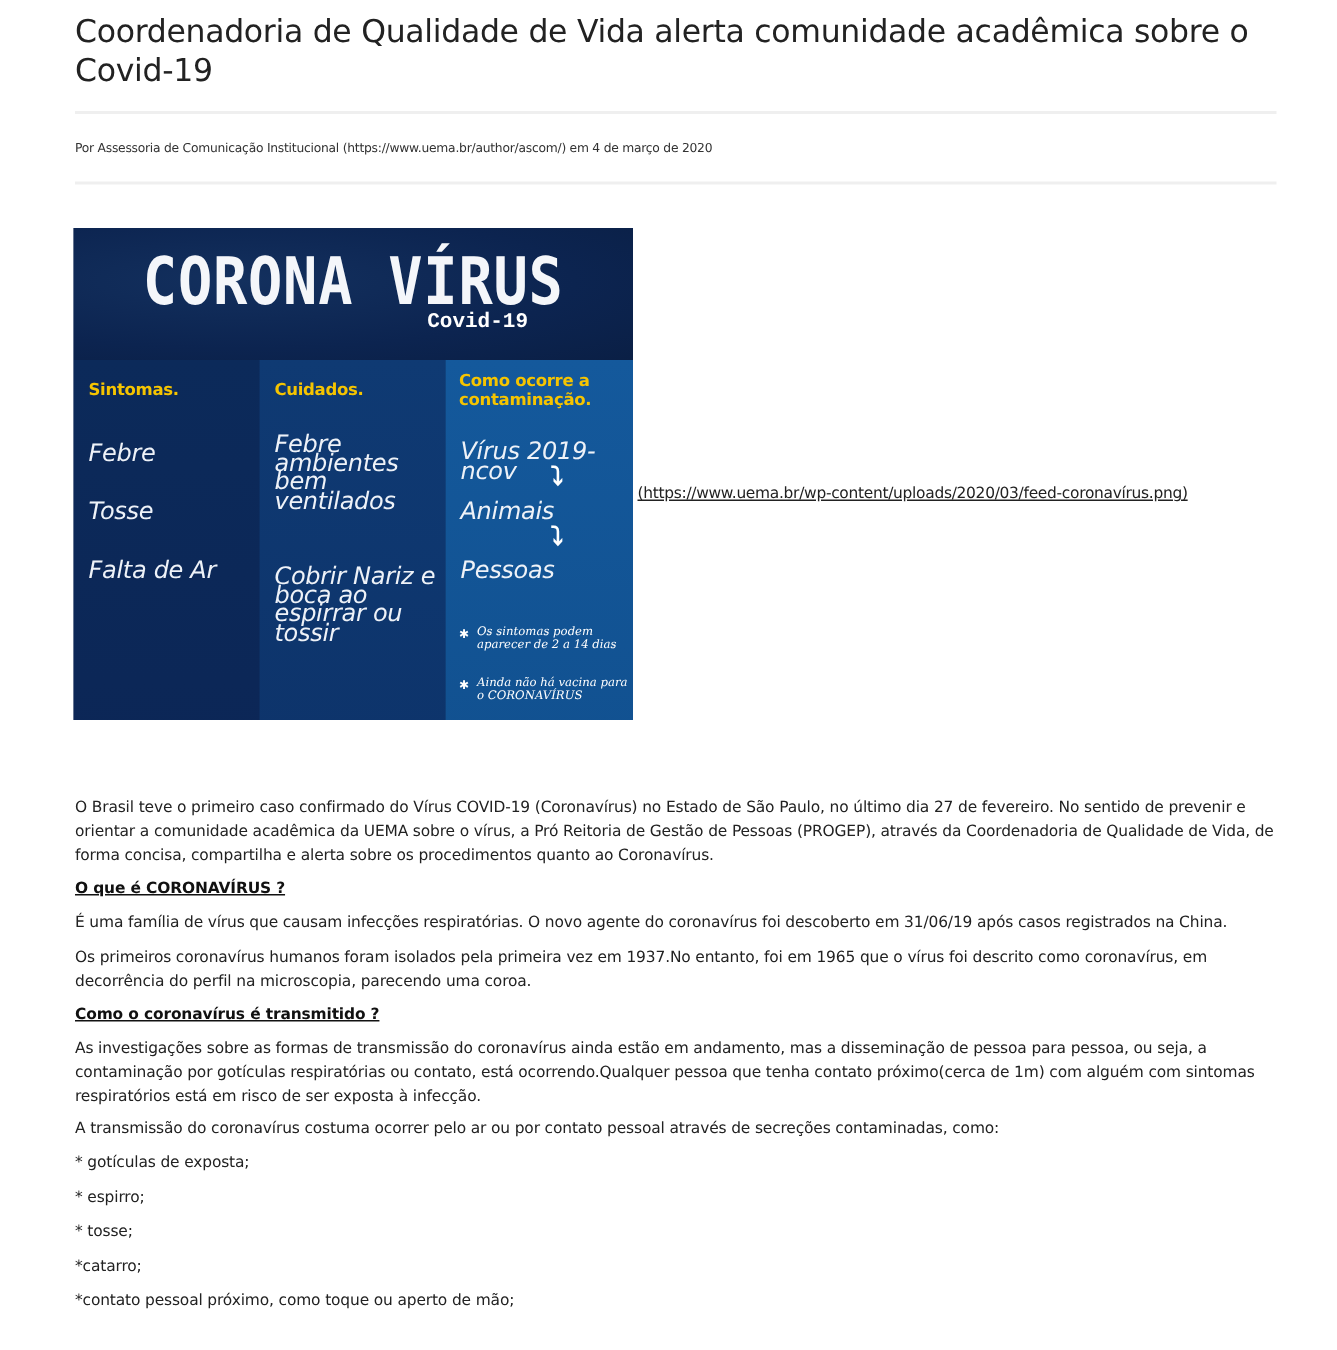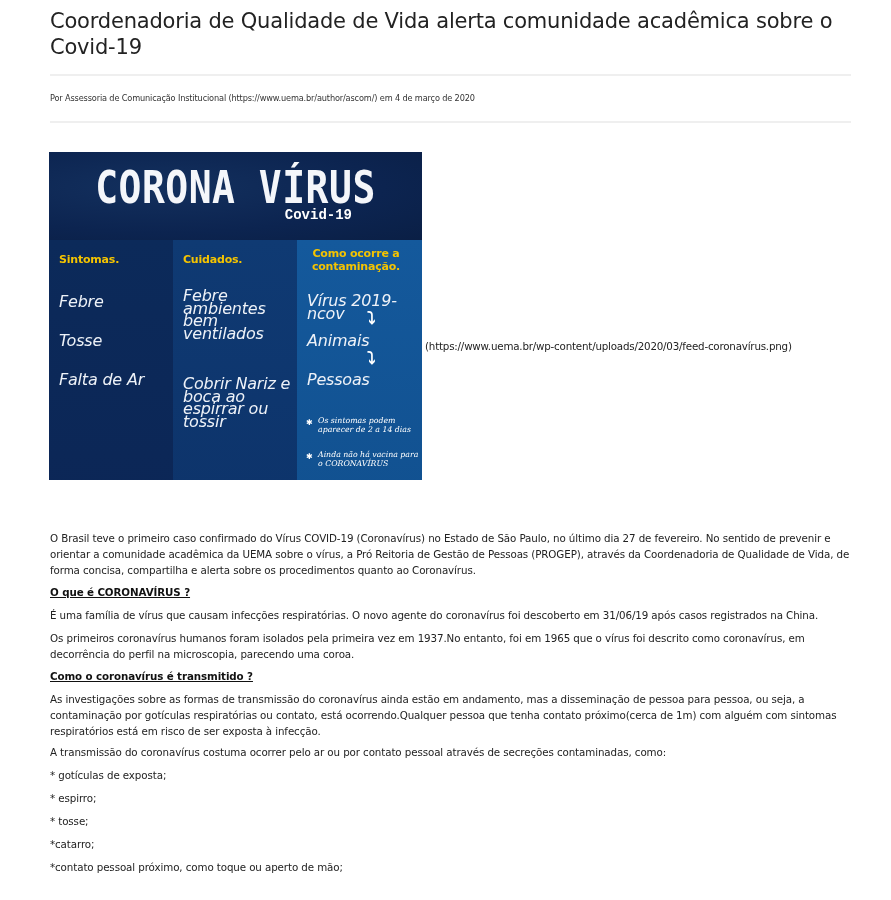--- a/index.html
+++ b/index.html
@@ -41,35 +41,35 @@
       position: absolute; right: 70px; top: 55px;
       font-family: Liberation Mono, monospace; font-weight: 700; font-size: 14px; color: #fff;
     }
     .col { position: absolute; top: 88px; height: 285px; }
     .col.c1 { left: 0; width: 124px; background: linear-gradient(180deg,#0c2a5a 0%,#0c2656 100%); }
     .col.c2 { left: 124px; width: 124px; background: linear-gradient(180deg,#0f3a73 0%,#0d336a 100%); }
     .col.c3 { left: 248px; width: 125px; background: linear-gradient(180deg,#14599c 0%,#11508f 100%); }
 
     .col-h {
       position: absolute; left: 10px; top: 12px; font-weight: 700; font-size: 11px;
-      color: #f5c400; line-height: 13px; letter-spacing: -0.2px; text-align: center;
+      color: #f5c400; line-height: 13px; letter-spacing: -0.2px;
     }
     .col.c1 .col-h { top: 13px; }
     .col.c2 .col-h { left: 10px; top: 13px; }
     .col.c3 .col-h { left: 9px; top: 7px; }
 
     .it { position: absolute; left: 10px; font-size: 16px; line-height: 12.5px; color: #eef2f8; letter-spacing: -0.2px; font-style: italic; }
     .arrow-ic { position: absolute; font-size: 17px; font-weight: 700; color: #fff; }
     .note { position: absolute; left: 9px; font-family: "DejaVu Serif", serif; font-style: italic; font-size: 7.8px; line-height: 9px; color: #fff; }
     .note .b { position: absolute; left: 0; top: 2px; font-style: normal; font-size: 8px; }
     .note span.t { display: block; padding-left: 12px; }
 
     .img-link {
-      position: absolute; left: 375px; top: 340px; font-size: 10.3px; color: #222;
-      letter-spacing: -0.2px; white-space: nowrap;
+      position: absolute; left: 375px; top: 323px; font-size: 10.3px; color: #222;
+      letter-spacing: -0.2px; white-space: nowrap; text-decoration: underline;
     }
 
     
     .p { position: absolute; left: 0; width: 801px; font-size: 10.3px; line-height: 15.8px; color: #222; letter-spacing: -0.1px; }
     .h { position: absolute; left: 0; font-size: 10.3px; font-weight: 700; color: #111; letter-spacing: -0.1px; text-decoration: underline; }
   </style>
 </head>
 <body>
 
 <div class="article">

